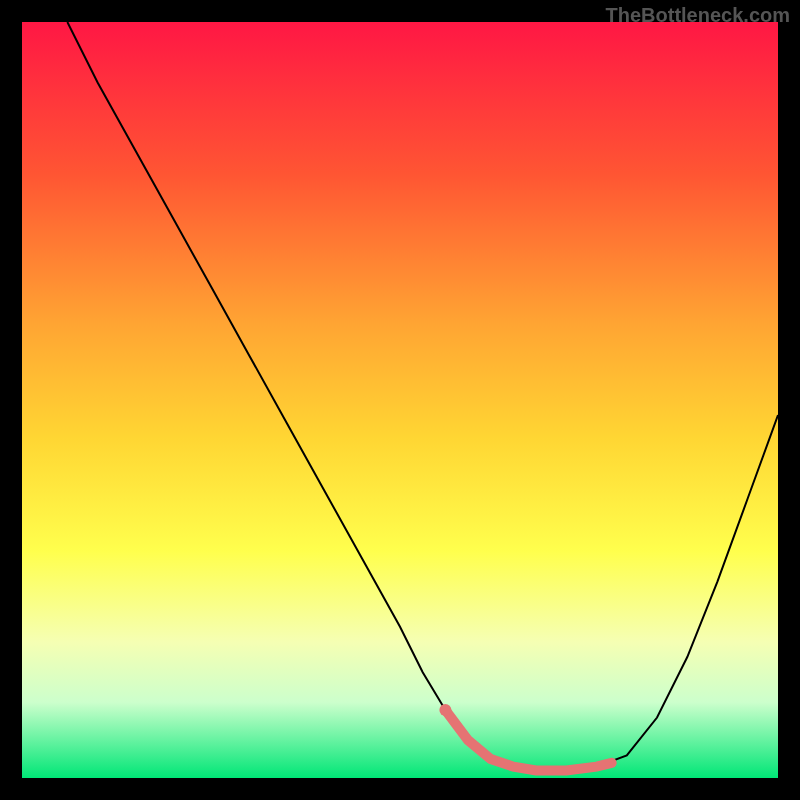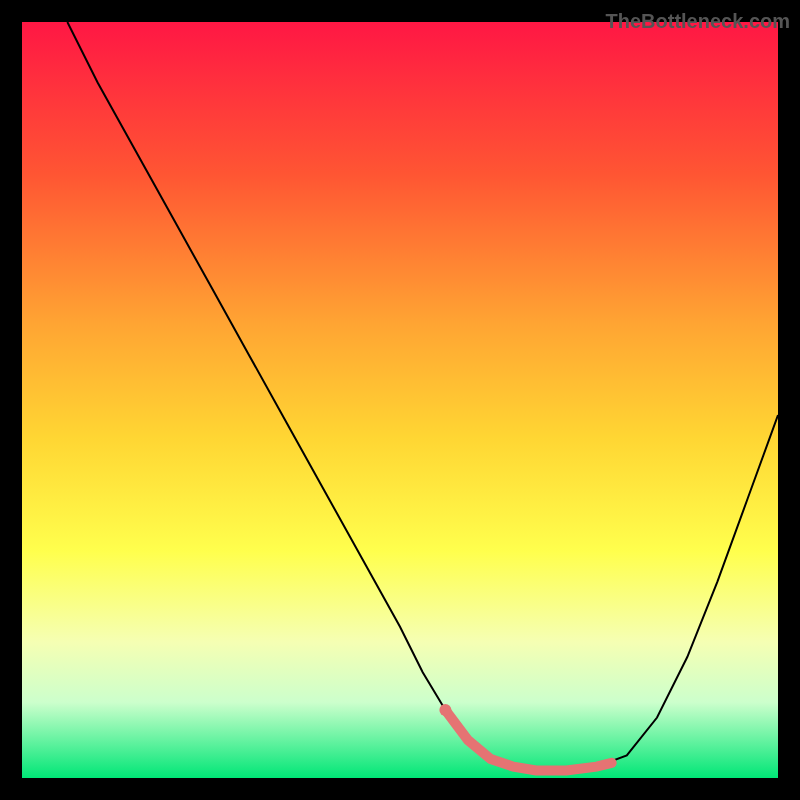--- a/index.html
+++ b/index.html
@@ -12,21 +12,21 @@
     font-family: Arial, sans-serif;
   }
   .container {
     width: 800px;
     height: 800px;
     position: relative;
     background: #000;
   }
   .watermark {
     position: absolute;
-    top: 10px;
+    top: 4px;
     right: 10px;
     color: #555;
     font-size: 20px;
     font-weight: bold;
     z-index: 10;
   }
   .plot-area {
     position: absolute;
     left: 22px;
     top: 22px;

